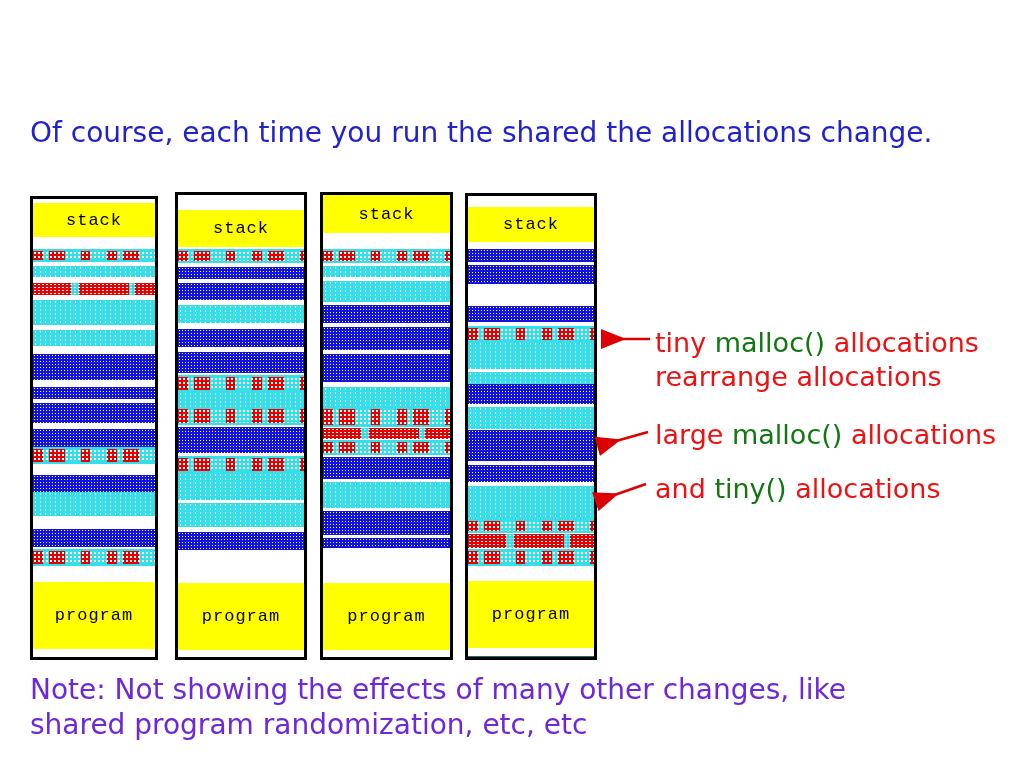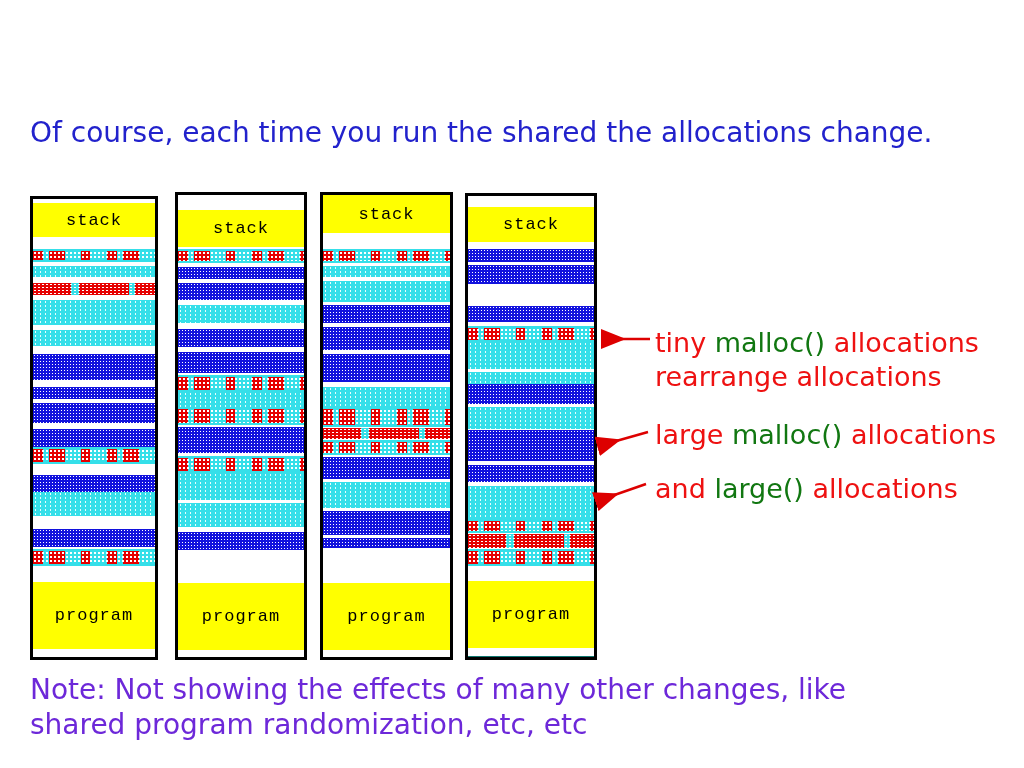--- a/index.html
+++ b/index.html
@@ -247,21 +247,21 @@
   <div class="annotation" style="left:655px; top:326px;">
     <span class="txt-red">tiny </span><span class="txt-green">malloc()</span><span class="txt-red"> allocations</span>
     <div class="txt-red">rearrange allocations</div>
   </div>
 
   <div class="annotation" style="left:655px; top:418px;">
     <span class="txt-red">large </span><span class="txt-green">malloc()</span><span class="txt-red"> allocations</span>
   </div>
 
   <div class="annotation" style="left:655px; top:472px;">
-    <span class="txt-red">and </span><span class="txt-green">large()</span><span class="txt-red"> allocations</span>
+    <span class="txt-red">and </span><span class="txt-green">tiny()</span><span class="txt-red"> allocations</span>
   </div>
 
   <div class="note">
     <div>Note: Not showing the effects of many other changes, like</div>
     <div>shared program randomization, etc, etc</div>
   </div>
 
 </div>
 
 </body></html>

